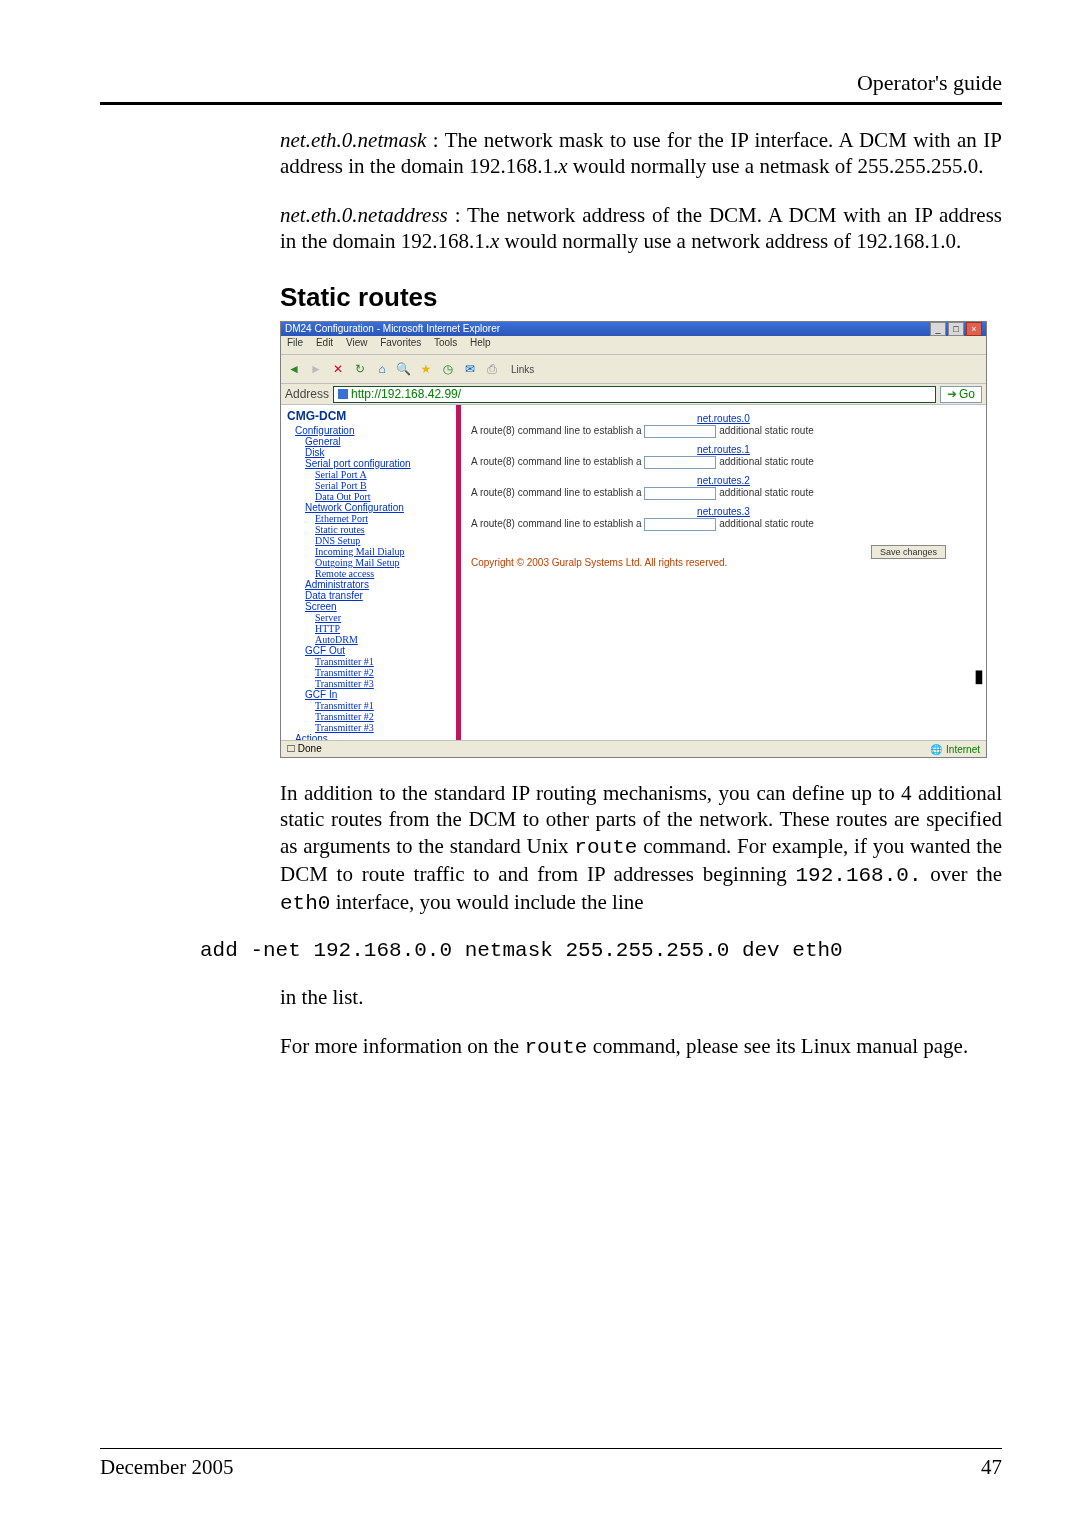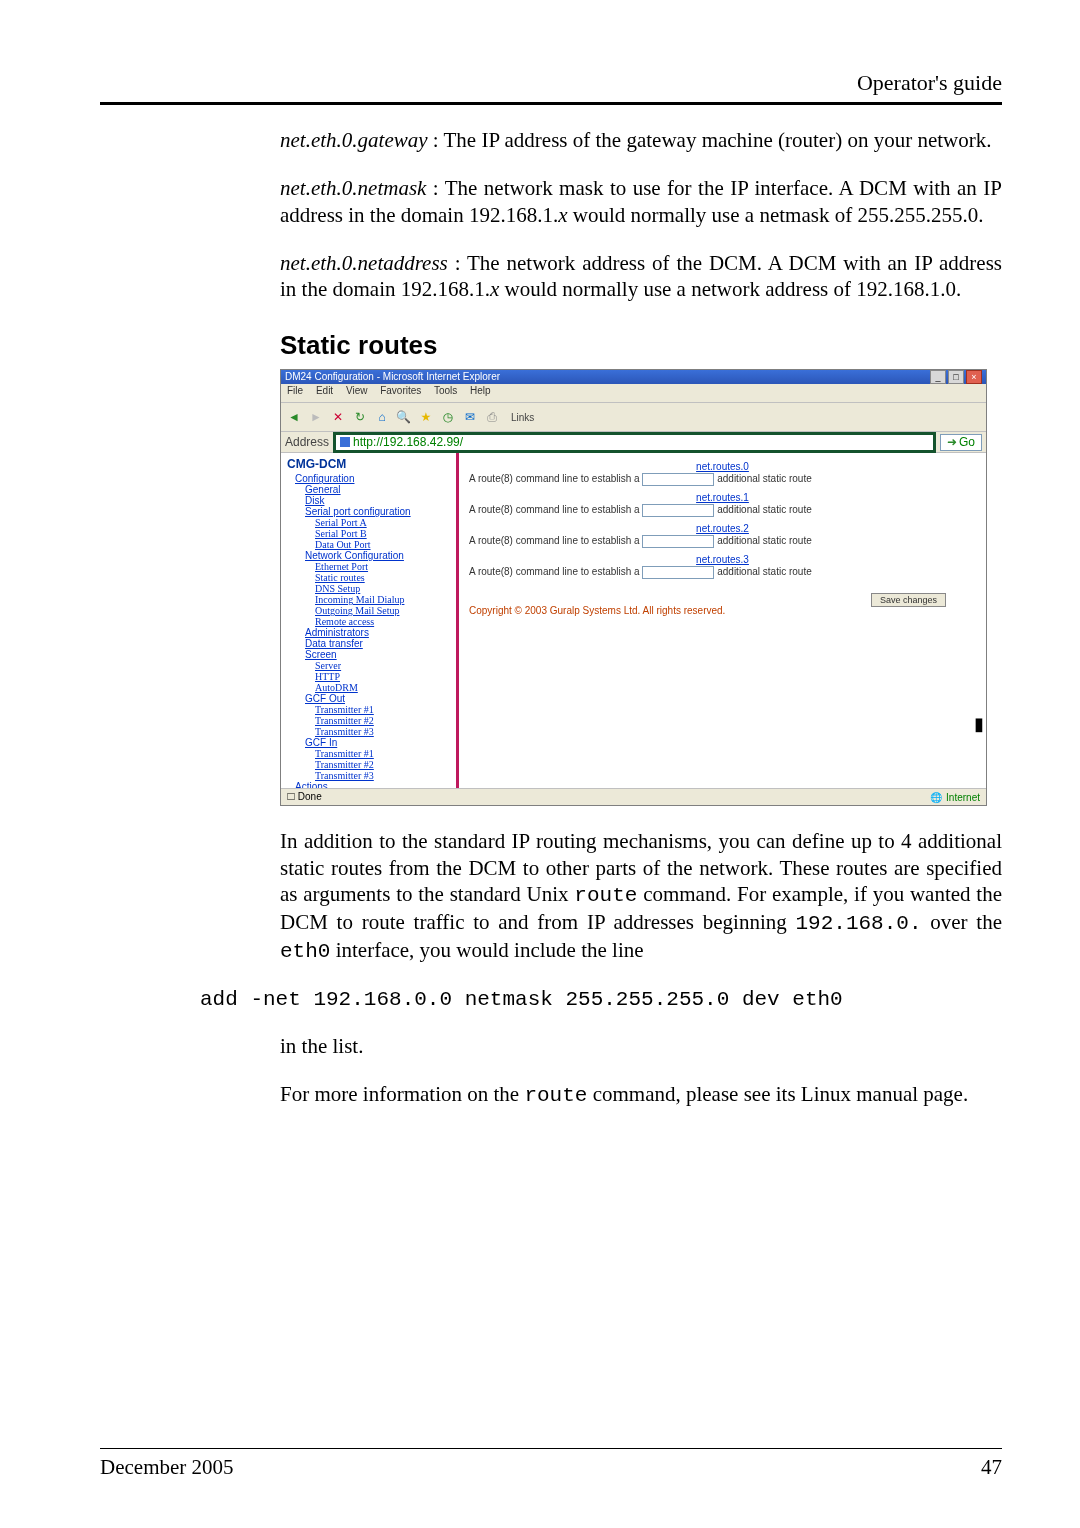--- a/index.html
+++ b/index.html
@@ -119,21 +119,21 @@
     border-bottom: 1px solid #c0c0c0;
     display: flex;
     align-items: center;
     padding: 0 4px;
     font-size: 12px;
   }
   .addrbar .label { margin-right:4px; color:#444;}
   .addrbar .urlbox {
     flex: 1;
     background: #fff;
-    border: 3px solid #14532d;
+    border: 1px solid #14532d;
     height: 15px;
     line-height: 15px;
     padding: 0 4px;
     color: #008000;
     display:flex;
     align-items:center;
     gap:3px;
   }
   .addrbar .go {
     margin-left: 4px;
@@ -147,21 +147,21 @@
     align-items:center;
     gap:2px;
   }
   .content-area {
     display: flex;
     height: 335px;
   }
   .sidebar {
     width: 165px;
     background: #fff;
-    border-right: 3px solid #be185d;
+    border-right: 5px solid #be185d;
     padding: 4px 4px 4px 6px;
     font-size: 10px;
     color: #0033cc;
     overflow: hidden;
   }
   .sidebar .hdr {
     color: #003399;
     font-weight: bold;
     font-size: 12px;
     margin-bottom: 2px;
@@ -256,23 +256,20 @@
   }
 </style>
 </head>
 <body>
 
 <div class="page">
   <div class="header-right">Operator's guide</div>
   <hr class="header-rule">
 
   <div class="body-text">
-    <p>
-      <i>net.eth.0.gateway</i><span> : The IP address of the gateway machine (router) on your network.</span>
-    </p>
     <p>
       <i>net.eth.0.netmask</i><span> : The network mask to use for the IP interface. A DCM with an IP address in the domain 192.168.1.</span><i>x</i><span> would normally use a netmask of 255.255.255.0.</span>
     </p>
     <p>
       <i>net.eth.0.netaddress</i><span> : The network address of the DCM. A DCM with an IP address in the domain 192.168.1.</span><i>x</i><span> would normally use a network address of 192.168.1.0.</span>
     </p>
   </div>
 
   <h2 class="section">Static routes</h2>
 

